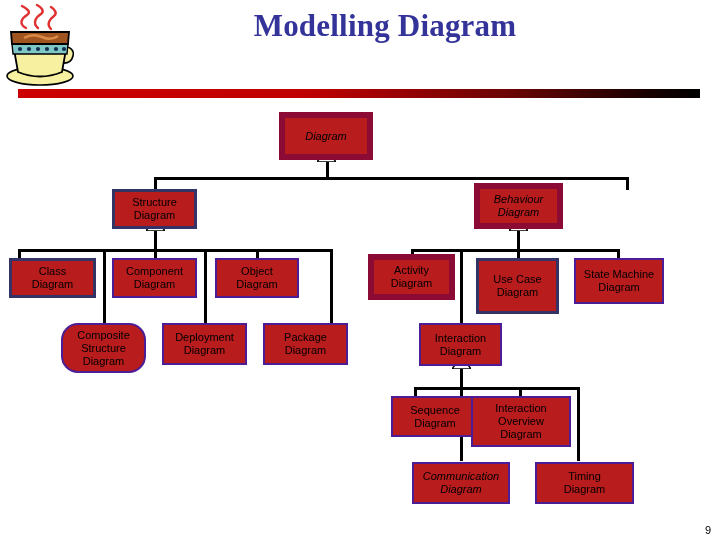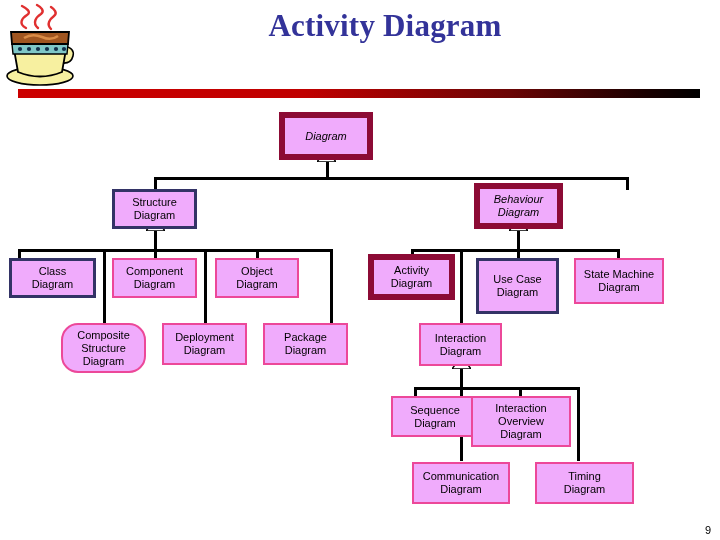--- a/index.html
+++ b/index.html
@@ -21,27 +21,27 @@
   .rule-bar{
     position:absolute;left:18px;top:89px;width:682px;height:9px;
     background:linear-gradient(to right,#CC0000 0%,#C00000 42%,#6b0505 72%,#1a0000 92%,#000000 100%);
   }
 
   
   .logo{position:absolute;left:2px;top:2px;width:76px;height:88px;}
 
   
   .node{
-    position:absolute;box-sizing:border-box;background:#f0abfc;
+    position:absolute;box-sizing:border-box;background:#b91c1c;
     display:flex;align-items:center;justify-content:center;
     text-align:center;color:#000000;font-size:11px;line-height:13px;
     z-index:5;
   }
   .node .lbl{display:block;padding:0 3px;}
-  .node.black{border:2px solid #ec4899;}
+  .node.black{border:2px solid #4c1d95;}
   .node.navy{border:3px solid #333366;}
   .node.maroon{border:6px solid #8C0B35;font-style:italic;}
   .node.maroon-plain{border:6px solid #8C0B35;}
 
   
   .ln{position:absolute;background:#000000;z-index:1;}
   .vl{width:3px;}
   .hl{height:3px;}
 
   
@@ -83,21 +83,21 @@
         <circle cx="54" cy="47" r="2.1"></circle>
           <circle cx="62" cy="47" r="2.1"></circle>
       </g>
 
       <path d="M9 30 L67 30 L66 42 L10 42 Z" fill="#A05520" stroke="#000000" stroke-width="1.8"></path>
       <path d="M22 36 q8 -5 18 -1 q9 4 16 -1" fill="none" stroke="#D98B46" stroke-width="2.6"></path>
     </svg>
   </div>
 
   <div class="title-wrap">
-    <div class="title-line">Activity Diagram</div>
+    <div class="title-line">Modelling Diagram</div>
   </div>
   <div class="rule-bar"></div>
 
   <div class="ln vl" style="left:326px;top:160px;height:20px;"></div>
   <div class="ln hl" style="left:154px;top:177px;width:475px;"></div>
   <div class="ln vl" style="left:154px;top:177px;height:13px;"></div>
   <div class="ln vl" style="left:626px;top:177px;height:13px;"></div>
 
   <div class="ln vl" style="left:154px;top:228px;height:21px;"></div>
   <div class="ln hl" style="left:18px;top:249px;width:313px;"></div>
@@ -197,21 +197,21 @@
     </div>
 
   <div class="node black" style="left:371px;top:396px;width:88px;height:41px;margin-left:20px;">
     <span class="lbl">Sequence<br>Diagram</span>
     </div>
 
   <div class="node black" style="left:471px;top:396px;width:100px;height:51px;">
     <span class="lbl">Interaction<br>Overview<br>Diagram</span>
     </div>
 
-  <div class="node black" style="left:412px;top:462px;width:98px;height:42px;">
+  <div class="node black" style="left:412px;top:462px;width:98px;height:42px;font-style:italic;">
     <span class="lbl">Communication<br>Diagram</span>
     </div>
 
   <div class="node black" style="left:535px;top:462px;width:99px;height:42px;">
     <span class="lbl">Timing<br>Diagram</span>
     </div>
 
   <div class="pageno">9</div>
 
 </div>

